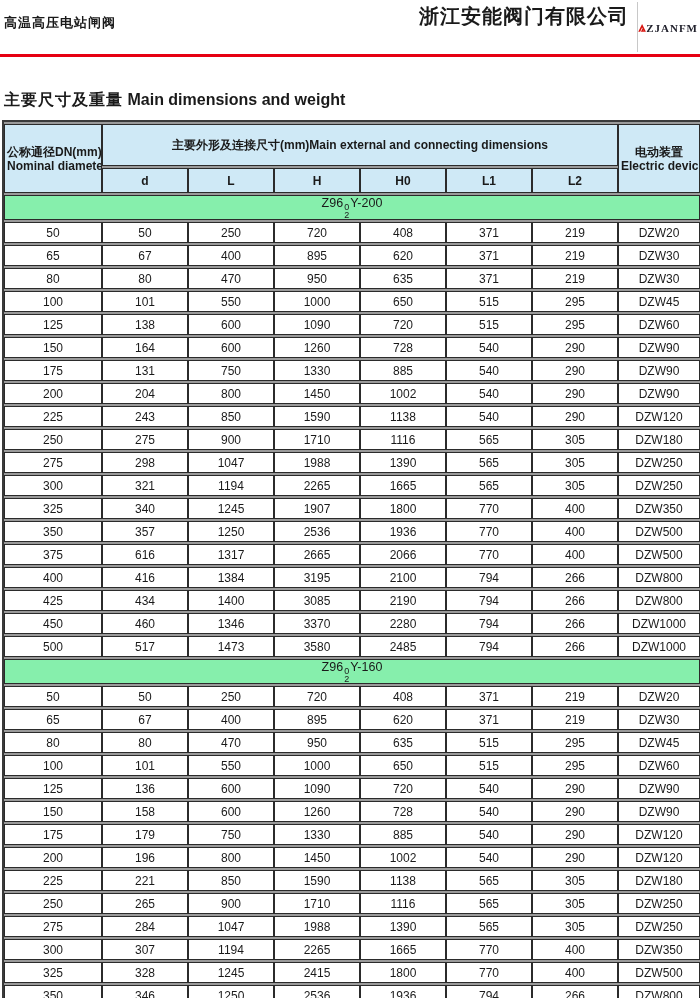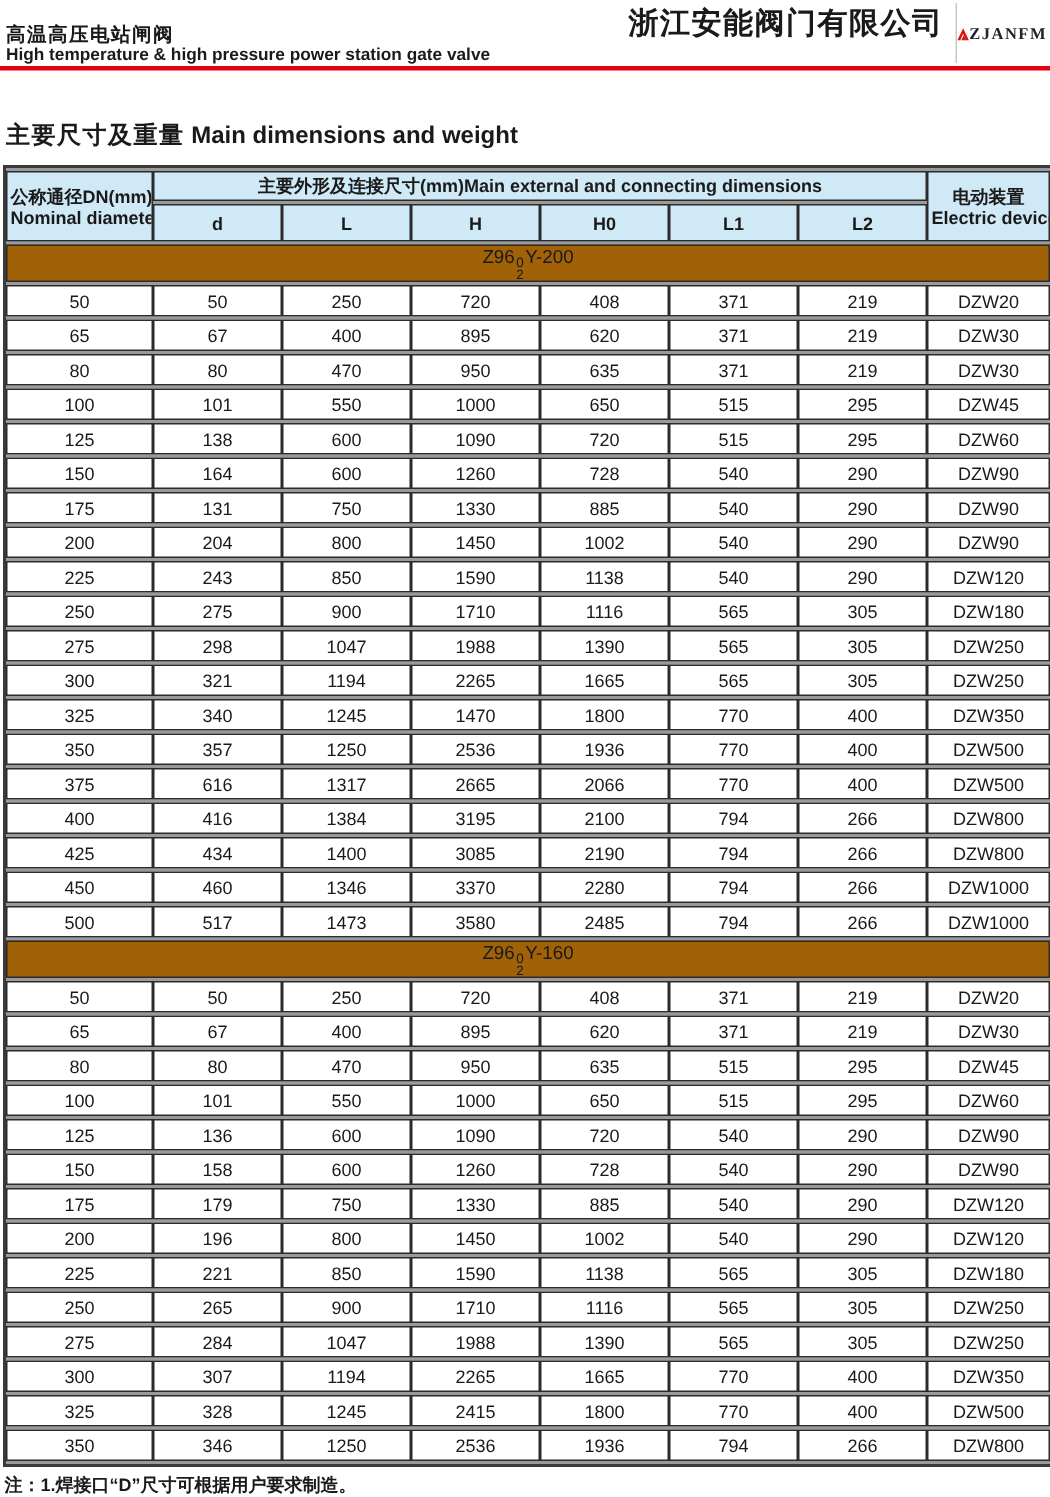--- a/index.html
+++ b/index.html
@@ -8,21 +8,21 @@
     width: 700px; height: 998px;
     font-family: "Liberation Sans", sans-serif;
     color: #1a1a1a;
     position: relative;
     overflow: hidden;
   }
 
   
   .page-header {
     display: flex; align-items: stretch;
-    height: 47px;
+    height: 57px;
     border-bottom: 3px solid #e60012;
     padding: 0 2px 0 4px;
   }
   .product-titles { margin-top: 15px; }
   .product-title-zh { font-size: 13px; font-weight: bold; line-height: 15px; letter-spacing: 1px; }
   .product-title-en { font-size: 11.5px; font-weight: bold; line-height: 14px; }
   .company-block { margin-left: auto; text-align: center; margin-top: 3px; padding-right: 8px; }
   .company-zh { font-size: 20px; font-weight: bold; letter-spacing: 1px; line-height: 27px; }
   .company-en { font-size: 14.5px; font-weight: bold; letter-spacing: 0.2px; line-height: 16px; }
   .logo-divider { width: 1px; background: #c8c8c8; margin: 2px 0; }
@@ -48,42 +48,41 @@
     border: 1px solid #2b2b2b;
     background: #fff;
     text-align: center;
     vertical-align: middle;
     font-size: 12px;
     padding: 0 2px;
     overflow: hidden;
     white-space: nowrap;
   }
   table.dims th { background: #cfe9f6; font-weight: bold; }
-  .hdr-main { height: 20px; font-size: 12.5px; }
+  .hdr-main { height: 42px; font-size: 12.5px; }
   .hdr-sub th { height: 25px; font-size: 12.5px; }
   .hdr-corner, .hdr-device { font-size: 12px; line-height: 14px; }
   tbody td { height: 21px; }
-  tr.banner-row td { background: #a16207; height: 22px; font-weight: normal; font-size: 12.5px; }
+  tr.banner-row td { background: #86efac; height: 22px; font-weight: normal; font-size: 12.5px; }
   .stack {
     display: inline-flex; flex-direction: column;
     font-size: 9px; line-height: 8px;
     vertical-align: -3px; margin: 0 1px;
   }
 
   
   .notes { margin: 5px 0 0 3px; }
   .note-zh { font-size: 12px; font-weight: bold; line-height: 15px; }
 </style>
 </head>
 <body>
 
 <div class="page-header" style="border-bottom-color: rgb(230, 0, 18);">
   <div class="product-titles">
     <div class="product-title-zh">高温高压电站闸阀</div>
-    <div class="product-title-en">High temperature &amp; high pressure power station gate valve</div>
   </div>
   <div class="company-block">
     <div class="company-zh">浙江安能阀门有限公司</div>
   </div>
   <div class="logo-divider"></div>
   <div class="logo-block">
     <svg class="logo-mark" viewBox="0 0 100 100" xmlns="http://www.w3.org/2000/svg">
       <polygon points="50,0 97,96 73,96 50,44 27,96 3,96" fill="#d8140f"></polygon>
       <polygon points="55,56 75,96 35,96" fill="#d8140f"></polygon>
     </svg>
@@ -252,21 +251,21 @@
         <td>2265</td>
         <td>1665</td>
         <td>565</td>
         <td>305</td>
         <td>DZW250</td>
       </tr>
       <tr>
         <td>325</td>
         <td>340</td>
         <td>1245</td>
-        <td>1470</td>
+        <td>1907</td>
         <td>1800</td>
         <td>770</td>
         <td>400</td>
         <td>DZW350</td>
       </tr>
       <tr>
         <td>350</td>
         <td>357</td>
         <td>1250</td>
         <td>2536</td>

